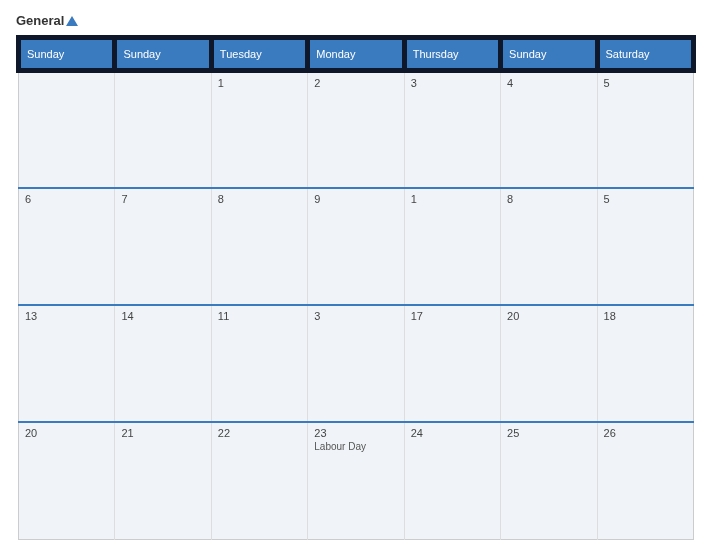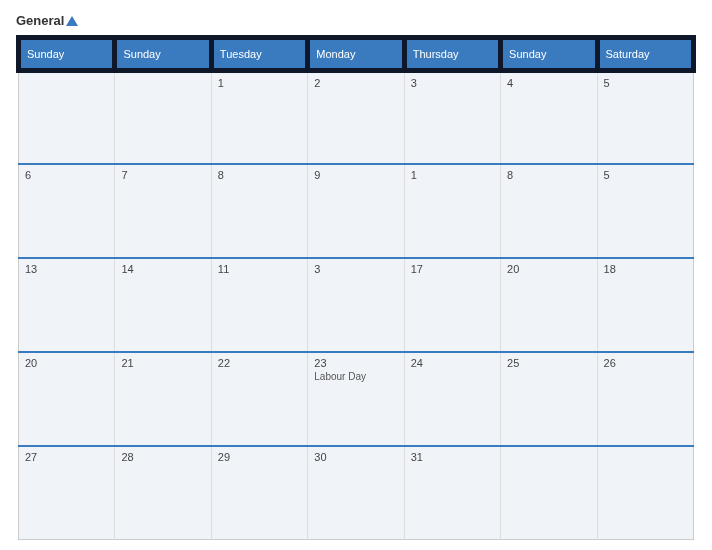--- a/index.html
+++ b/index.html
@@ -231,34 +231,15 @@
           <td>
             <span class="day-number">24</span>
           </td>
           <td>
             <span class="day-number">25</span>
           </td>
           <td>
             <span class="day-number">26</span>
           </td>
         </tr>
-        <tr>
-          <td>
-            <span class="day-number">27</span>
-          </td>
-          <td>
-            <span class="day-number">28</span>
-          </td>
-          <td>
-            <span class="day-number">29</span>
-          </td>
-          <td>
-            <span class="day-number">30</span>
-          </td>
-          <td>
-            <span class="day-number">31</span>
-          </td>
-          <td></td>
-          <td></td>
-        </tr>
       </tbody>
   </table>
 </div>
 
 </body></html>

